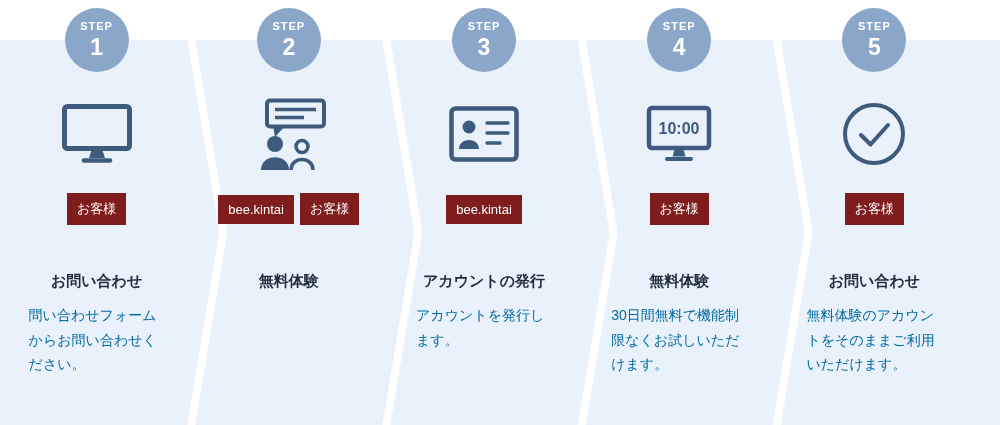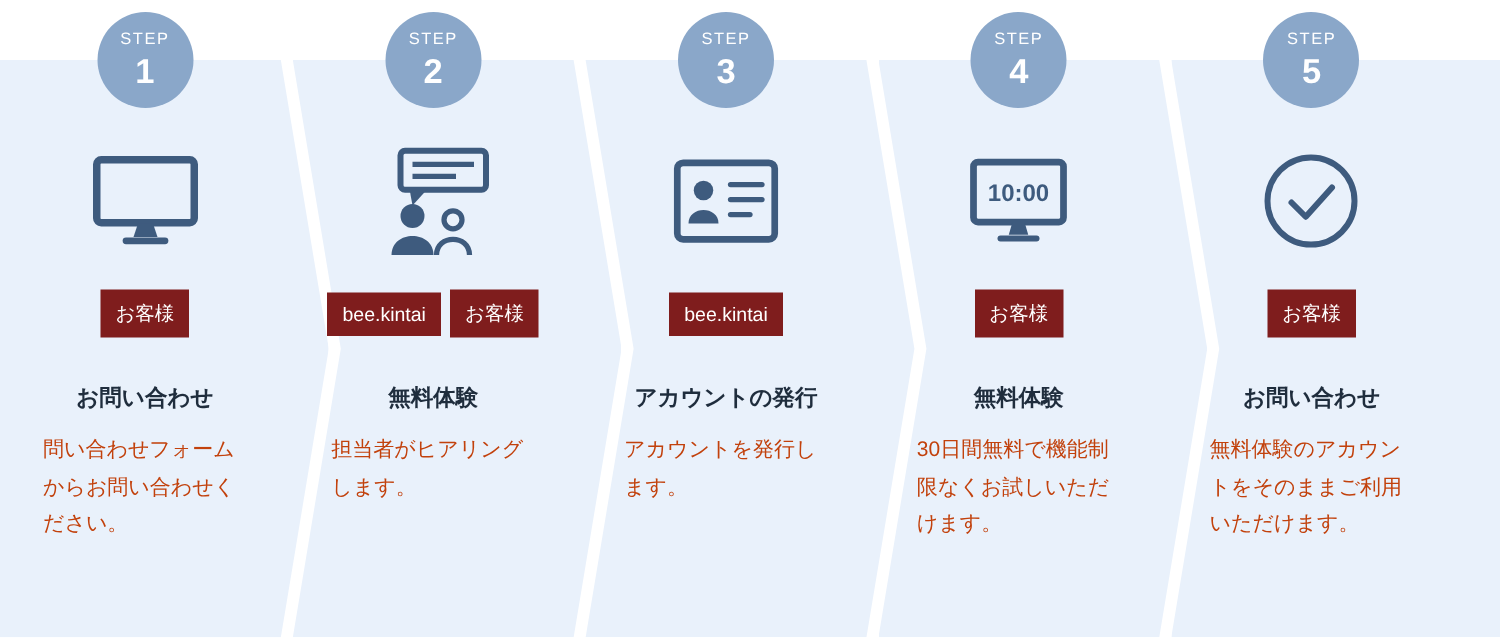--- a/index.html
+++ b/index.html
@@ -58,21 +58,21 @@
     color: #ffffff;
     display: flex;
     flex-direction: column;
     align-items: center;
     justify-content: center;
     line-height: 1;
     flex: 0 0 auto;
   }
   .step-label {
     font-size: 11px;
-    font-weight: 400;
+    font-weight: 700;
     letter-spacing: 1px;
     margin-bottom: 4px;
   }
   .step-number {
     font-size: 23px;
     font-weight: 700;
   }
 
   .step-icon {
     margin-top: 26px;
@@ -91,32 +91,32 @@
   }
   .badge {
     background: #7f1d1d;
     color: #ffffff;
     font-size: 13px;
     padding: 7px 10px;
     white-space: nowrap;
   }
 
   .step-title {
-    margin-top: 32px;
+    margin-top: 48px;
     font-size: 15px;
     font-weight: 700;
     color: #1f2d3d;
     text-align: center;
   }
   .step-desc {
     margin-top: 12px;
     width: 136px;
     font-size: 14px;
     line-height: 1.75;
-    color: #c2410c;
+    color: #0369a1;
     text-align: left;
     word-break: break-all;
     overflow-wrap: anywhere;
   }
   svg { display: block; }
 </style>
 </head>
 <body>
 
 <div class="flow">
@@ -160,21 +160,20 @@
           <path d="M11 72 C11 55 39 55 39 72 Z" fill="#3e5b7e"></path>
           <circle cx="52" cy="48.5" r="6" fill="none" stroke="#3e5b7e" stroke-width="3.5"></circle>
           <path d="M41 72 C41 58 63 58 63 72" fill="none" stroke="#3e5b7e" stroke-width="3.5"></path>
         </svg>
       </div>
       <div class="badges">
         <span class="badge">bee.kintai</span>
         <span class="badge">お客様</span>
       </div>
       <div class="step-title">無料体験</div>
-      <div class="step-desc">担当者がヒアリングします。</div>
     </div>
   </div>
 
   <div class="step">
     <div class="step-bg"></div>
     <div class="step-content">
       <div class="step-circle">
         <span class="step-label">STEP</span>
         <span class="step-number">3</span>
       </div>

